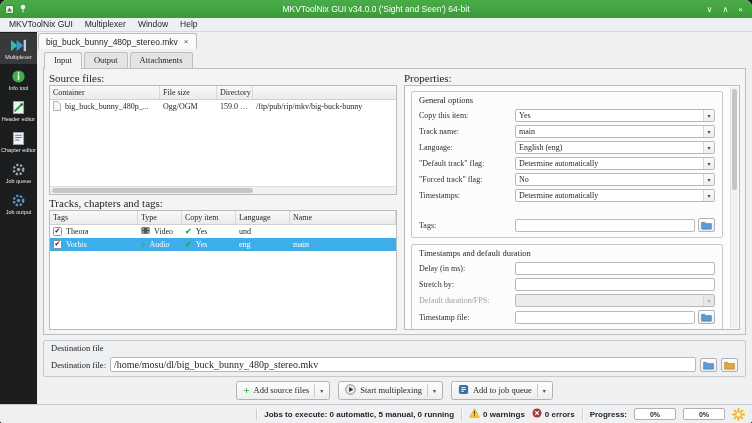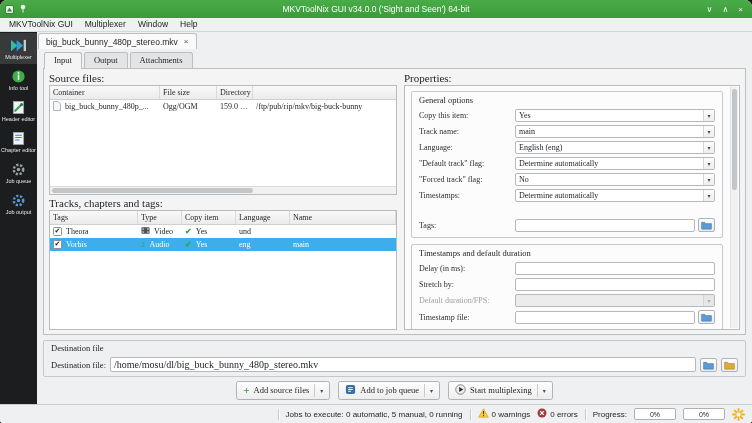--- a/index.html
+++ b/index.html
@@ -100,21 +100,21 @@
   .dest-input { flex:1; height:15px; }
   .actions-row { flex:0 0 27px; display:flex; align-items:center; justify-content:center; gap:8px; padding:3px 0 4px; }
   .action-btn { height:19px; display:flex; align-items:center; gap:4px; padding:0 6px; border:1px solid #b0b3b5;
                 border-radius:2.5px; background:linear-gradient(#fdfdfd,#eeeeef); font-size:8.5px; color:#232629; }
   .btn-sep { width:1px; height:13px; background:#c9cbcd; margin:0 1px; }
   .btn-arrow { font-size:6px; color:#4a4d4f; }
   .plus-icon { color:#2fa84f; font-weight:bold; font-size:11px; line-height:11px; }
 
   
   .statusbar { flex:0 0 19px; border-top:1px solid #c8cacb; background:#eff0f1; display:flex; align-items:center;
-               padding:0 7px; gap:7px; font-size:8px; color:#232629; }
+               padding:0 7px; gap:7px; font-size:8px; color:#232629;font-weight:bold; }
   .sb-spacer { flex:1; }
   .ssep { width:1px; height:11px; background:#c8cacb; box-shadow:1px 0 0 #fbfbfb; }
   .sb-item { display:flex; align-items:center; gap:3px; white-space:nowrap; }
   .pbar { width:42px; height:12px; border:1px solid #aeb1b3; border-radius:2px; background:#fff; display:flex;
           align-items:center; justify-content:center; font-size:7px; color:#232629; }
   .sb-icon { display:flex; align-items:center; }
 </style>
 </head>
 <body>
 
@@ -455,33 +455,33 @@
 
         <div class="actions-row">
           <div class="action-btn">
             <span class="plus-icon">+</span>
             <span>Add source files</span>
             <span class="btn-sep"></span>
             <span class="btn-arrow">▾</span>
           </div>
           <div class="action-btn">
             <span><svg width="11" height="11" viewBox="0 0 12 12">
-                  <rect x="1" y="1" width="10" height="10" rx="2" fill="#3a6ea5"></rect>
-                  <path d="M3.5 4 h5 M3.5 6 h5 M3.5 8 h3" stroke="#fff" stroke-width="1"></path>
+                  <circle cx="6" cy="6" r="5.2" fill="#ececec" stroke="#666" stroke-width="0.8"></circle>
+                  <path d="M4.6 3.4 L9 6 L4.6 8.6 Z" fill="#2d2d2d"></path>
                 </svg></span>
-            <span>Add to job queue</span>
+            <span>Start multiplexing</span>
             <span class="btn-sep"></span>
             <span class="btn-arrow">▾</span>
           </div>
           <div class="action-btn">
             <span><svg width="11" height="11" viewBox="0 0 12 12">
-                  <circle cx="6" cy="6" r="5.2" fill="#ececec" stroke="#666" stroke-width="0.8"></circle>
-                  <path d="M4.6 3.4 L9 6 L4.6 8.6 Z" fill="#2d2d2d"></path>
+                  <rect x="1" y="1" width="10" height="10" rx="2" fill="#3a6ea5"></rect>
+                  <path d="M3.5 4 h5 M3.5 6 h5 M3.5 8 h3" stroke="#fff" stroke-width="1"></path>
                 </svg></span>
-            <span>Start multiplexing</span>
+            <span>Add to job queue</span>
             <span class="btn-sep"></span>
             <span class="btn-arrow">▾</span>
           </div>
         </div>
       </div>
     </div>
   </div>
 
   <div class="statusbar">
     <div class="sb-spacer"></div>

